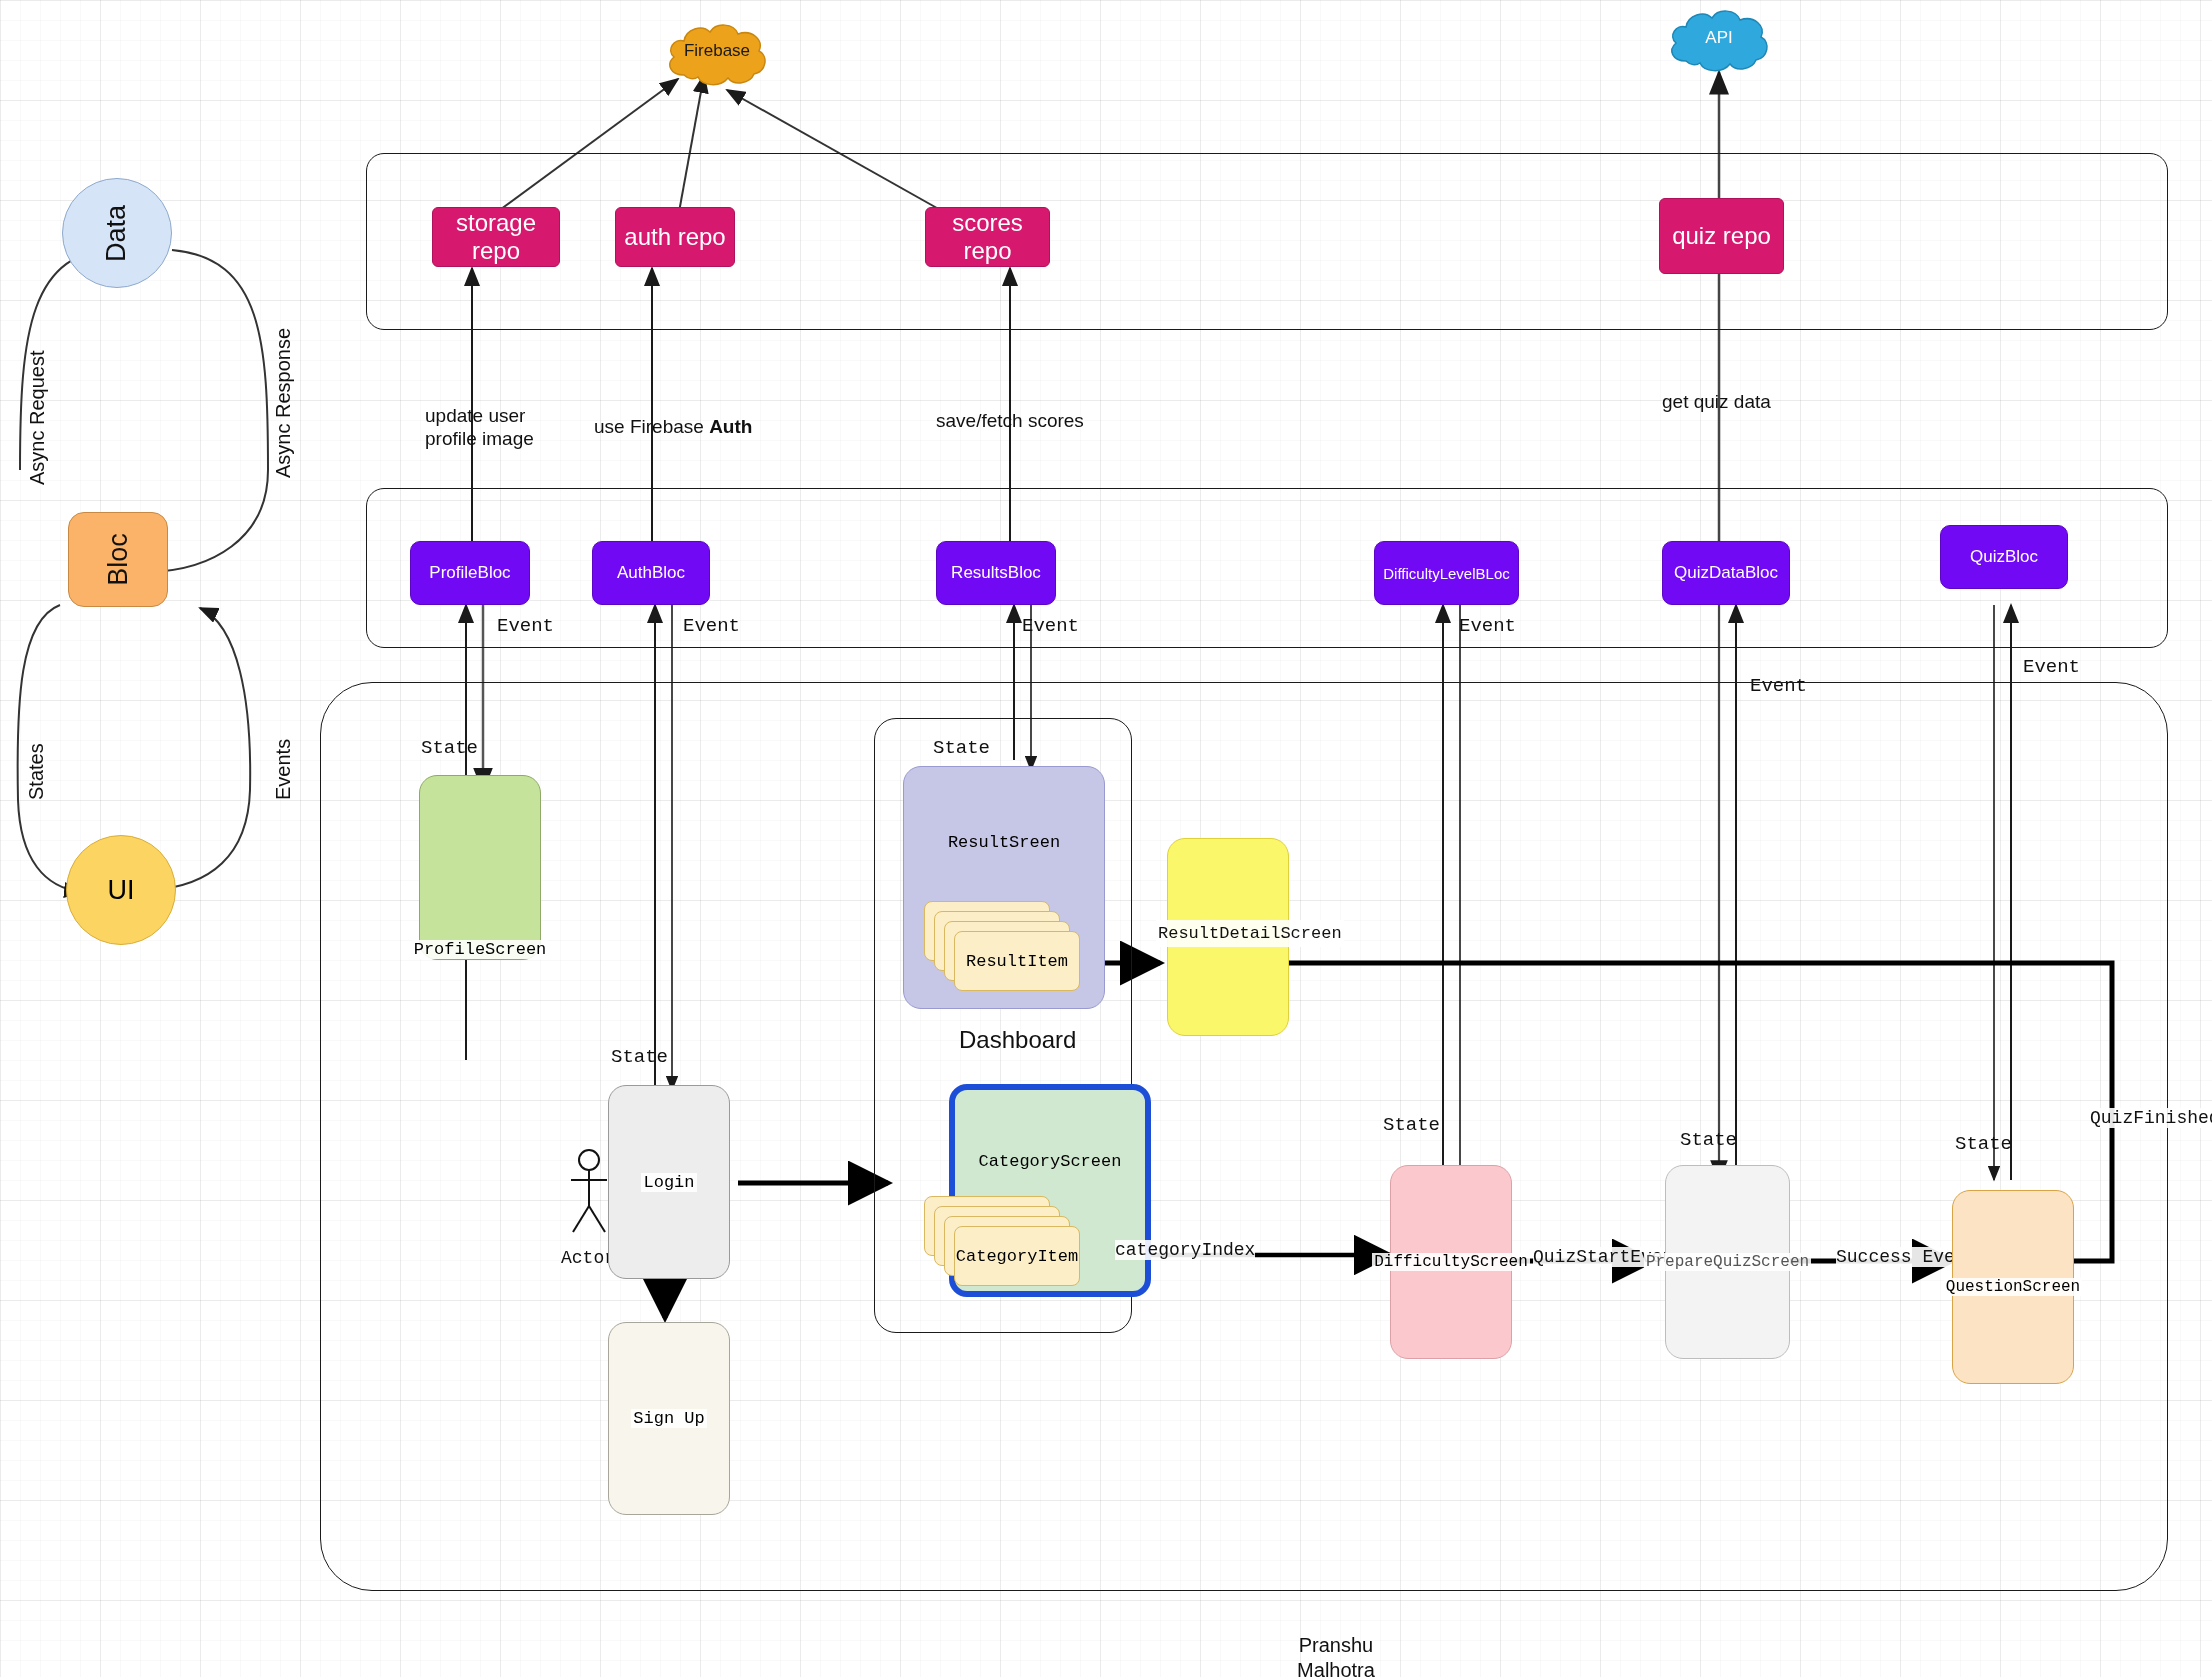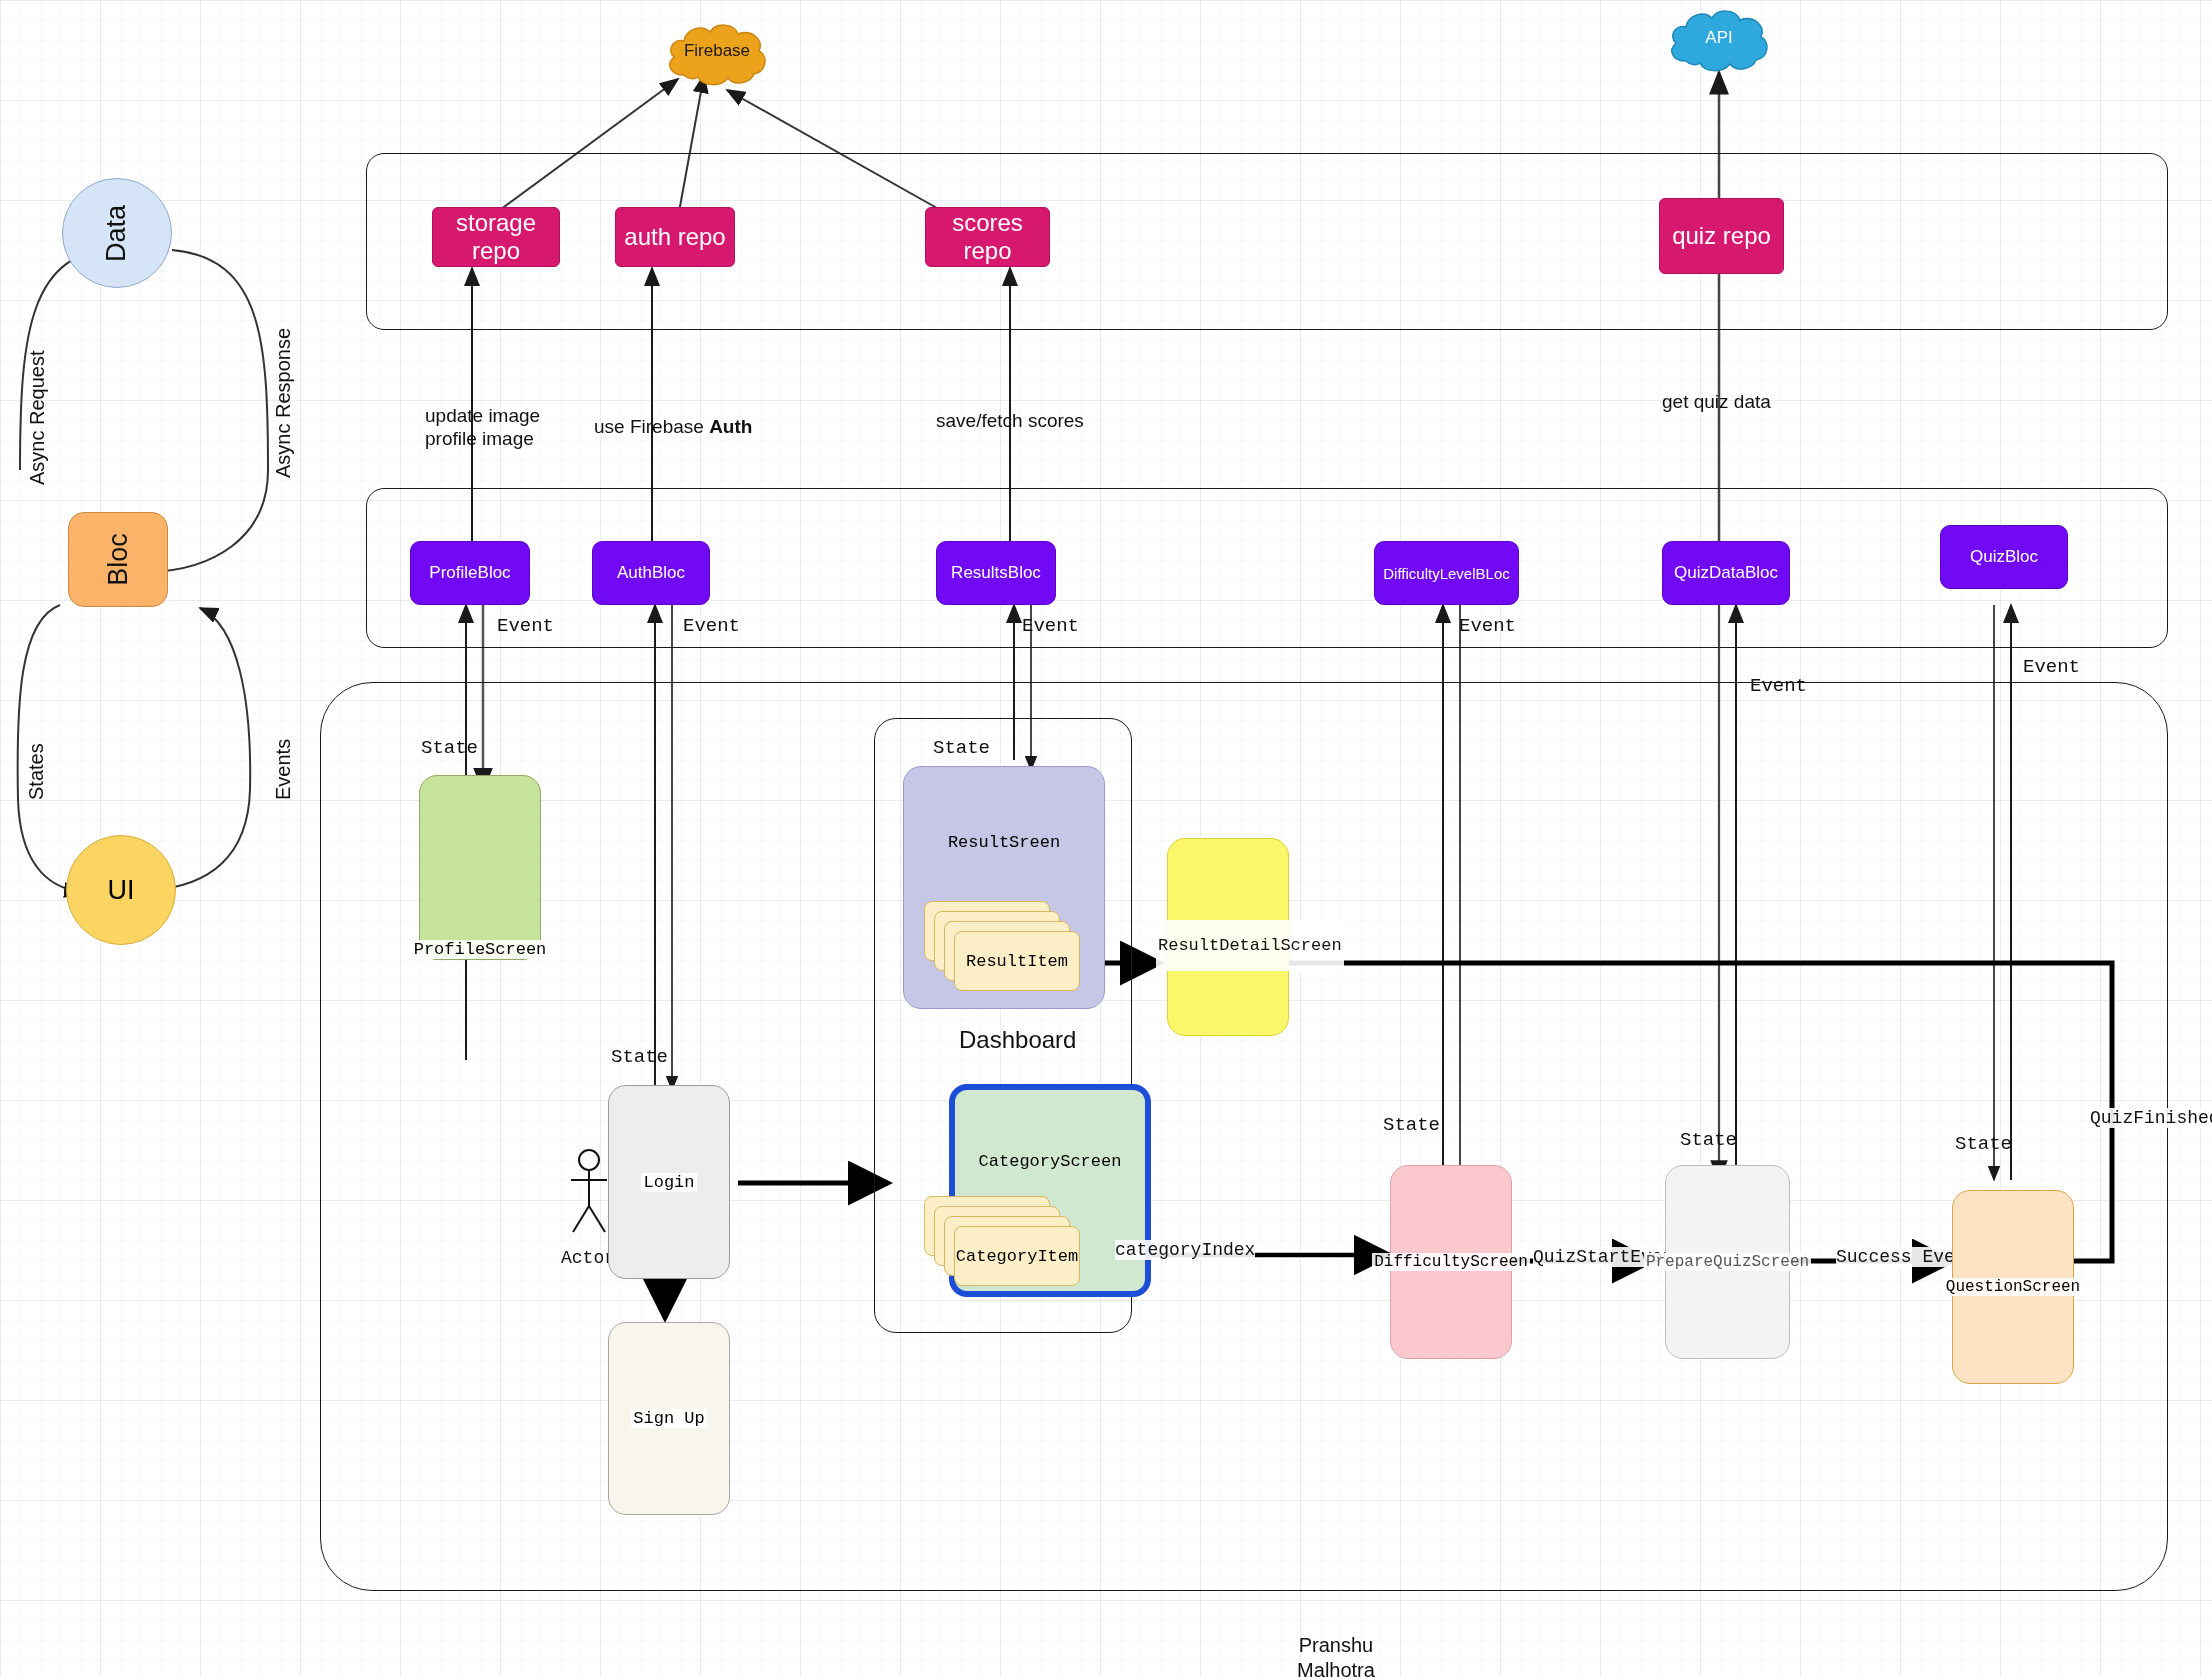--- a/index.html
+++ b/index.html
@@ -201,21 +201,21 @@
     <span>auth repo</span>
   </div>
   <div class="node repo" style="left:925px;top:207px;width:125px;height:60px;">
     <span>scores repo</span>
   </div>
   <div class="node repo" style="left:1659px;top:198px;width:125px;height:76px;">
     <span>quiz repo</span>
   </div>
 
   <div class="plain-label" style="left:425px;top:405px;text-align:left;">
-    <div>update image</div>
+    <div>update user</div>
     <div></div>
   </div>
   <div class="plain-label" style="left:425px;top:428px;">
     <span>profile image</span>
   </div>
 
   <div class="plain-label" style="left:594px;top:416px;">
     <span>use Firebase </span><span style="font-weight:bold;">Auth</span>
   </div>
 
@@ -281,21 +281,21 @@
   <div class="stackcard" style="left:944px;top:921px;width:124px;height:58px;"></div>
   <div class="stackcard stack-top" style="left:954px;top:931px;width:124px;height:58px;">
     <span class="mono">ResultItem</span>
   </div>
 
   <div class="plain-label big" style="left:959px;top:1026px;">
     <span>Dashboard</span></div>
 
   <div class="node screen scr-detail" style="left:1167px;top:838px;width:122px;height:198px;">
   </div>
-  <div class="plain-label mono" style="left:1156px;top:920px;background:rgba(255,255,255,0.9);padding:16px 2px;font-size:17px;">
+  <div class="plain-label mono" style="left:1156px;top:920px;background:rgba(255,255,255,0.9);padding:4px 2px;font-size:17px;">
     <span>ResultDetailScreen</span></div>
 
   <div class="node screen scr-category" style="left:901px;top:1084px;width:202px;height:213px;align-items:flex-start;padding-top:62px;">
     <span class="mono">CategoryScreen</span>
   </div>
   <div class="stackcard" style="left:924px;top:1196px;width:124px;height:58px;"></div>
   <div class="stackcard" style="left:934px;top:1206px;width:124px;height:58px;"></div>
   <div class="stackcard" style="left:944px;top:1216px;width:124px;height:58px;"></div>
   <div class="stackcard stack-top" style="left:954px;top:1226px;width:124px;height:58px;">
     <span class="mono">CategoryItem</span>

